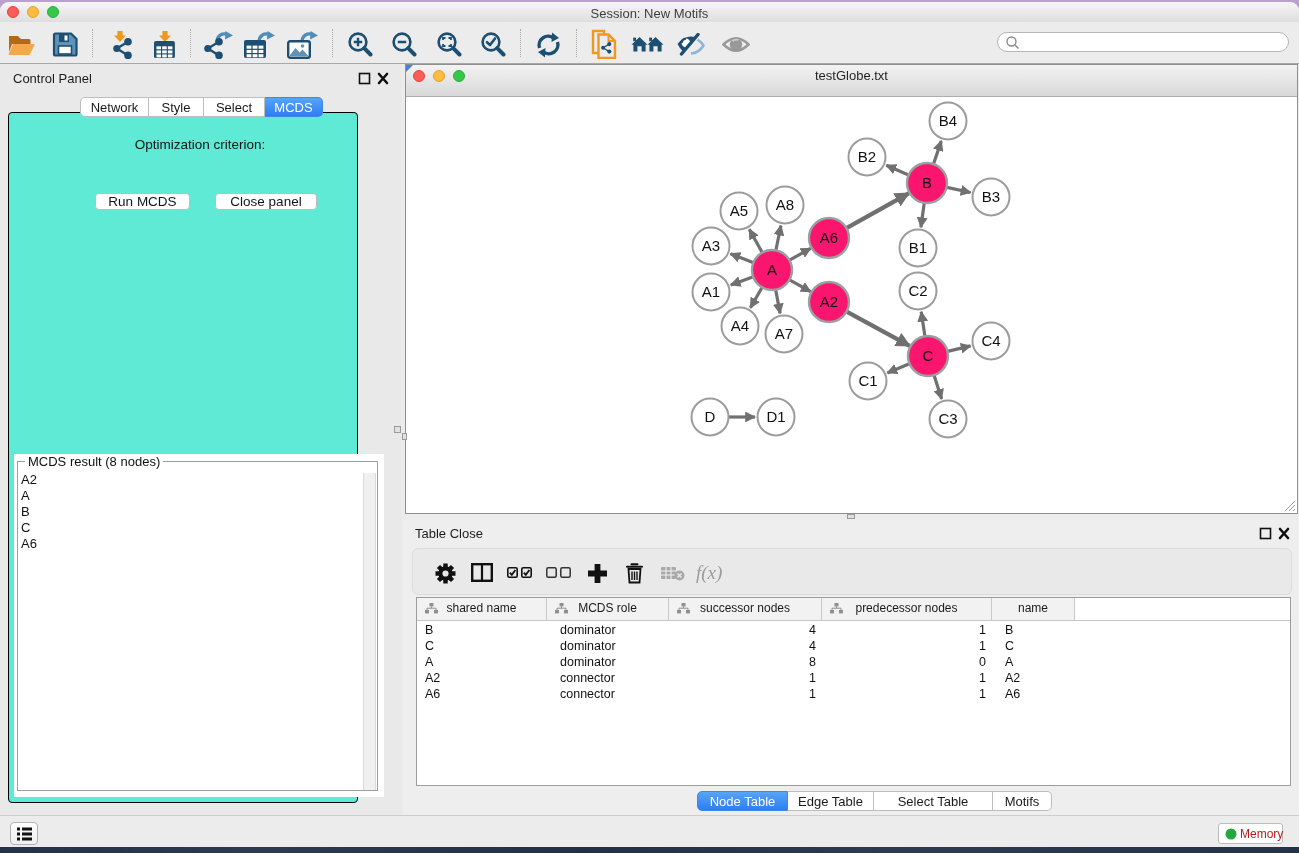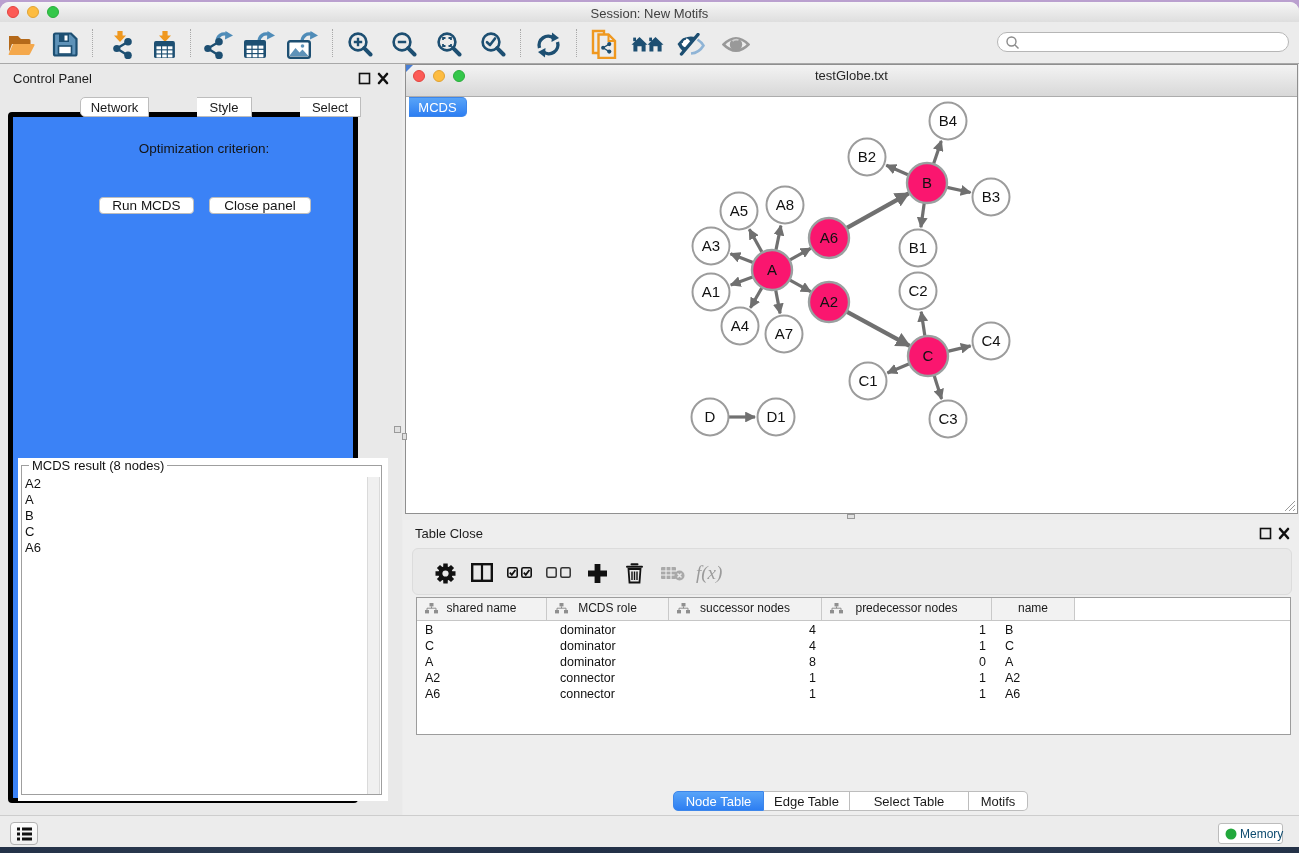--- a/index.html
+++ b/index.html
@@ -11,26 +11,26 @@
 .tl { position:absolute; width:12px; height:12px; border-radius:50%; top:4px; }
 #wtitle { position:absolute; top:4px; left:0; width:1299px; text-align:center; font-size:13px; color:#3f3f3f; }
 #toolbar { position:absolute; left:0; top:20px; width:1299px; height:42px; background:#ececec; border-bottom:1px solid #a8a8a8; }
 .sep { position:absolute; top:7px; height:28px; width:0; border-left:1px dotted #a9a9a9; }
 .ticon { position:absolute; }
 #searchbox { position:absolute; left:997px; top:10px; width:292px; height:20px; background:#fff; border:1px solid #b6b6b6; border-radius:10px; }
 
 #control { position:absolute; left:0; top:62px; width:402px; height:751px; background:#e9e9e9; }
 #cp-title { position:absolute; left:13px; top:7px; font-size:13px; color:#1c1c1c; }
 .panelbtns { position:absolute; top:8px; }
-#cp-tabs { position:absolute; left:80px; top:33px; height:24px; display:flex; z-index:3;gap:48px; }
+#cp-tabs { position:absolute; left:80px; top:33px; height:24px; display:flex; z-index:3; }
 .tab { height:20px; background:#fff; border:1px solid #bdbdbd; border-left:none; font-size:13px; color:#1a1a1a; text-align:center; line-height:19px; }
 .tab.first { border-left:1px solid #bdbdbd; border-radius:5px 0 0 5px; }
 .tab.last { border-radius:0 5px 5px 0; }
 .tab.sel { background:linear-gradient(#58a4f8,#2d7ef2); color:#fff; border-color:#3d86ea;text-align:center; }
-#cp-box { position:absolute; left:8px; top:48px; width:350px; height:691px; background:#3b82f6; border:5px solid #000000; border-radius:4px; }
+#cp-box { position:absolute; left:8px; top:48px; width:350px; height:691px; background:#5eead4; border:1px solid #000000; border-radius:4px; }
 #optlabel { position:absolute; left:0; top:24px; width:382px; text-align:center; font-size:13.5px; color:#141414; }
 #dropdown { position:absolute; left:35px; top:47px; width:312px; height:20px; background:#fff; border:1px solid #b5b5b5; border-radius:5px; font-size:13px; color:#111; line-height:18px; padding-left:12px; }
 #stepper { position:absolute; right:-1px; top:-1px; width:19px; height:20px; background:linear-gradient(#5aa6f8,#1f6ef0); border-radius:0 5px 5px 0; }
 .cbtn { position:absolute; top:80px; height:17px; background:#fff; border:1px solid #bdbdbd; border-radius:4px; font-size:13.5px; color:#141414; text-align:center; line-height:16px; }
 #resultpanel { position:absolute; left:5px; top:341px; width:370px; height:343px; background:#fff; }
 #fieldset { position:absolute; left:3px; top:7px; width:361px; height:330px; border:1px solid #9f9f9f; }
 #legend { position:absolute; left:7px; top:-8px; background:#fff; padding:0 3px; font-size:13px; color:#111; }
 #listitems { position:absolute; left:3px; top:10px; font-size:13px; color:#111; line-height:16px; }
 #scrolltrack { position:absolute; right:1px; top:11px; width:13px; height:317px; background:#f0f0f0; border-left:1px solid #dadada; border-right:1px solid #dadada; }
 #vdivider-handle { position:absolute; left:394px; top:424px; width:7px; height:7px; background:#e0e0e0; border:1px solid #9a9a9a; }
@@ -39,34 +39,34 @@
 #nw-titlebar { position:absolute; left:0; top:0; width:891px; height:32px; background:linear-gradient(#f3f3f3,#d8d8d8); border-bottom:1px solid #acacac; }
 #nw-title { position:absolute; left:0; top:3px; width:100%; text-align:center; font-size:13px; color:#262626; }
 .graph { position:absolute; left:0; top:21px; }
 #grip { position:absolute; right:1px; bottom:1px; }
 #hdivider-handle { position:absolute; left:847px; top:512px; width:8px; height:5px; background:#e0e0e0; border:1px solid #9a9a9a; }
 #wdivider-handle { position:absolute; left:402px; top:431px; width:5px; height:7px; background:#e0e0e0; border:1px solid #9a9a9a; }
 
 #tablepanel { position:absolute; left:403px; top:518px; width:896px; height:295px; background:#eeeeee; }
 #tp-title { position:absolute; left:12px; top:6px; font-size:13px; color:#1c1c1c; }
 #tp-toolbar { position:absolute; left:9px; top:28px; width:880px; height:47px; background:#e9e9e9; border:1px solid #dcdcdc; border-radius:6px; }
-#tp-table { position:absolute; left:13px; top:77px; width:875px; height:138px; background:#fff; border:1px solid #9c9c9c; }
+#tp-table { position:absolute; left:13px; top:77px; width:875px; height:189px; background:#fff; border:1px solid #9c9c9c; }
 #tp-header { position:absolute; left:0; top:0; width:873px; height:22px; display:flex; }
 .hcell { position:relative; height:22px; background:#f2f2f2; border-right:1px solid #c9c9c9; font-size:12px; color:#1a1a1a; text-align:center; line-height:21px; }
 .hicon { position:absolute; left:8px; top:5px; }
 .trow { position:absolute; font-size:12.5px; color:#111; }
 #tp-tabs { position:absolute; left:270px; top:271px; height:20px; display:flex; }
 .ttab { height:20px; background:#fff; border:1px solid #bdbdbd; border-left:none; font-size:13px; color:#1a1a1a; text-align:center; line-height:19px; }
-.ttab.first { border-left:1px solid #bdbdbd; border-radius:5px 0 0 5px; }
+.ttab.first { border-left:1px solid #bdbdbd; border-radius:5px 0 0 5px;margin-left:24px; }
 .ttab.last { border-radius:0 5px 5px 0; }
 .ttab.sel { background:linear-gradient(#58a4f8,#2d7ef2); color:#fff; border-color:#3d86ea; }
 
 #statusbar { position:absolute; left:0; top:813px; width:1299px; height:32px; background:#ececec; border-top:1px solid #cdcdcd; }
 #listbtn { position:absolute; left:10px; top:6px; width:28px; height:23px; background:linear-gradient(#fdfdfd,#f0f0f0); border:1px solid #b2b2b2; border-radius:4px; }
-#membtn { position:absolute; left:1218px; top:7px; width:65px; height:21px; background:#fff; border:1px solid #bcbcbc; border-radius:3px; font-size:12px; color:#0c4a6e; }
+#membtn { position:absolute; left:1218px; top:7px; width:65px; height:21px; background:#fff; border:1px solid #bcbcbc; border-radius:3px; font-size:12px; color:#b91c1c; }
 </style>
 </head>
 <body>
 <div id="window">
   <div id="titlebar">
     <div class="tl" style="left:7px;background:#fc5b56;border:0.5px solid #e2443f;"></div>
     <div class="tl" style="left:27px;background:#fdbc40;border:0.5px solid #e0a333;"></div>
     <div class="tl" style="left:47px;background:#34c74a;border:0.5px solid #2aad3c;"></div>
     <div id="wtitle">Session: New Motifs</div>
   </div>
@@ -239,21 +239,21 @@
       </svg>
     <div id="cp-tabs">
       <div class="tab first" style="width:69px">Network</div>
       <div class="tab" style="width:55px">Style</div>
       <div class="tab" style="width:61px">Select</div>
       <div class="tab last sel" style="width:58px">MCDS</div>
     </div>
     <div id="cp-box">
       <div id="optlabel">Optimization criterion:</div>
       <div class="cbtn" style="left:86px;width:95px;">Run MCDS</div>
-      <div class="cbtn" style="left:196px;width:102px;">Close panel</div>
+      <div class="cbtn" style="left:206px;width:102px;">Close panel</div>
       <div id="resultpanel">
         <div id="fieldset">
           <div id="legend">MCDS result (8 nodes)</div>
           <div id="listitems">A2<br>A<br>B<br>C<br>A6</div>
           <div id="scrolltrack"></div>
         </div>
       </div>
     </div>
   </div>
   <div id="vdivider-handle"></div>

